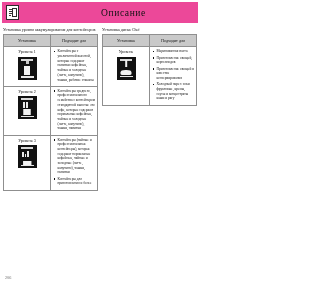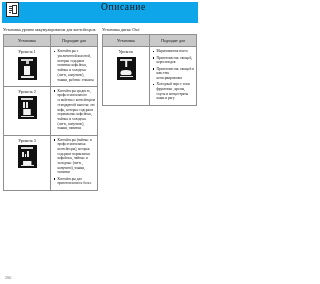--- a/index.html
+++ b/index.html
@@ -9,23 +9,23 @@
     font-family:"Liberation Serif", serif;
     color:#1a1a1a;
     overflow:hidden;
   }
   .page{position:relative;width:200px;height:284px;box-sizing:border-box;}
 
   
   .header{
     position:relative;
     height:21px;
-    background:#0ea5e9;
+    background:#ec4899;
     margin:2px 2px 0 2px;
-    display:flex;gap:44px;
+    display:flex;align-items:center;gap:44px;
   }
   .header-icon{
     width:13px;height:15px;
     margin-left:4px;
     background:#ffffff;
     border:1px solid #2b2b2b;
     position:relative;
     flex:0 0 auto;
     box-sizing:border-box;
   }

